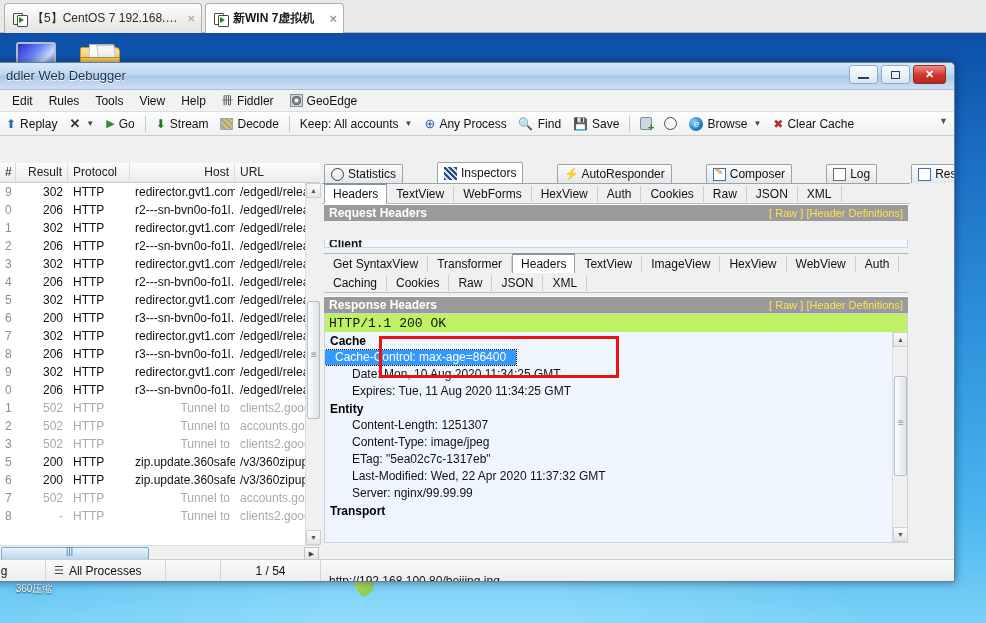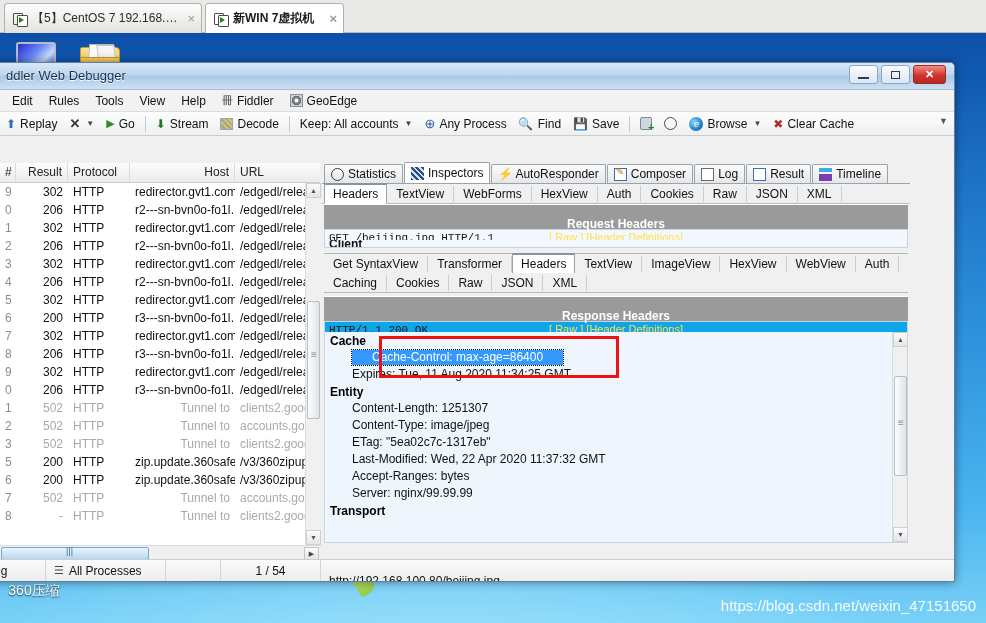--- a/index.html
+++ b/index.html
@@ -133,21 +133,21 @@
     background: linear-gradient(#8fd14a,#5aa321);
   }
   .z360-glyph .shortcut {
     position: absolute; left: 0; top: 0; width: 17px; height: 17px;
     background: linear-gradient(#e8f4ff,#bcd9f2); border: 1px solid #7ea7cc;
   }
   .z360-glyph .shortcut:after {
     content: "↗"; position: absolute; left: 2px; top: -3px;
     font-size: 13px; color: #1e3a6a;
   }
-  #icon-360 .lbl { font-size: 14px; background: rgba(0,0,0,0); }
+  #icon-360 .lbl { font-size: 10px; background: rgba(0,0,0,0); }
 
   
   #watermark {
     position: absolute; right: 10px; top: 564px;
     color: #ffffff; font-size: 15px; opacity: .93;
     font-family: "Liberation Sans", sans-serif;
   }
 
   
   #fiddler {
@@ -312,20 +312,21 @@
 
   
   #insp-pane {
     position: absolute; left: 366px; top: 0; right: 44px; bottom: 36px;
     background: #f0f0f0;
   }
   #main-tabs {
     height: 21px; display: flex; align-items: flex-end;
     background: #f0f0f0; border-bottom: 1px solid #9aa3ab;
     padding-left: 2px;
+    gap: 33px;
   }
   .mtab {
     height: 19px; display: flex; align-items: center; gap: 4px;
     padding: 0 6px; font-size: 12px; color: #111;
     border: 1px solid #9aa3ab; border-bottom: none;
     background: linear-gradient(#fbfbfb,#e4e7ea);
     margin-right: 1px; border-radius: 2px 2px 0 0;
   }
   .mtab.sel { height: 21px; background: #ffffff; font-weight: normal; }
   .mi { width: 13px; height: 13px; flex: 0 0 13px; }
@@ -347,24 +348,23 @@
     font-size: 12px; color: #111; padding: 1px 9px;
     border-right: 1px solid #c9ced3;
   }
   .stab.sel {
     background: #fff; border: 1px solid #9aa3ab; border-top: 2px solid #8a939b;
     border-bottom: 1px solid #fff; padding: 2px 8px;
   }
 
   .hdr-bar {
     height: 17px; background: #9a9a9a; color: #fff;
-    font-size: 12px; font-weight: bold; padding: 12px 5px;
+    font-size: 12px; font-weight: bold; padding: 4px 5px;
     display: flex; align-items: center; justify-content: space-between;
     border-top: 1px solid #fff;
-    flex-direction: column;
   }
   .hdr-bar .links { font-weight: normal; color: #ffe14d; font-size: 11px; }
   .hdr-bar .links span { }
 
   .req-line {
     background: #f3f8ff; border: 1px solid #c6d4e3;
     font-family: "Liberation Mono", monospace; font-size: 11px;
     color: #111; padding: 2px 4px; height: 17px; overflow: hidden;
   }
   #req-section { position: absolute; left: 2px; right: 2px; top: 41px; height: 44px; }
@@ -380,34 +380,34 @@
     height: 20px; display: flex; align-items: center;
     background: #f0f0f0;
   }
   #resp-tabs1 { top: 90px; border-top: 1px solid #aeb5bb; }
   #resp-tabs2 { top: 110px; border-bottom: 1px solid #b5bcc2; }
 
   #resp-section {
     position: absolute; left: 2px; right: 2px; top: 133px; bottom: 2px;
   }
   #resp-status {
-    background: #0ea5e9; border: 1px solid #c6d4e3;
-    font-family: "Liberation Mono", monospace; font-size: 11px;
+    background: #bef264; border: 1px solid #c6d4e3;
+    font-family: "Liberation Mono", monospace; font-size: 13px;
     color: #111; padding: 2px 4px; height: 26px;
   }
   #resp-list {
     position: absolute; left: 0; right: 0; top: 36px; bottom: 0;
     background: #eef5fd; border: 1px solid #c6d4e3; border-top: none;
     overflow: hidden;
   }
   .grp { font-weight: bold; font-size: 12px; color: #000; padding: 1px 0 0 5px; line-height: 16px; }
   .kv  { font-size: 12px; color: #111; padding: 0 0 0 27px; line-height: 17px; }
   .kv.sel {
     display: inline-block; background: #3399ff; color: #fff;
-    outline: 1px dotted #000; padding: 0 20px; margin-left: 27px;
+    outline: 1px dotted #000; padding: 0 10px; 
     line-height: 15px;
   }
   .kv-wrap { line-height: 17px; }
 
   #resp-vscroll {
     position: absolute; right: 0; top: 0; bottom: 0; width: 15px;
     background: #f0f0f0; border-left: 1px solid #d5dde5;
   }
   #resp-thumb {
     position: absolute; left: 1px; width: 13px; top: 44px; height: 100px;
@@ -488,21 +488,20 @@
 
   <div class="desk-icon" id="icon-360">
     <div class="z360-glyph">
       <div class="zbox"></div>
         <div class="zgreen"></div>
         <div class="shortcut"></div>
     </div>
     <div class="lbl">360压缩</div>
   </div>
 
-  <div id="watermark">https://blog.csdn.net/weixin_47151650</div>
 </div>
 
 <div id="fiddler">
 
   <div id="fd-titlebar">
     <div id="fd-title">ddler Web Debugger</div>
     <div class="wbtn" id="wb-min">
         <div class="wb-minline"></div>
       </div>
     <div class="wbtn" id="wb-max">
@@ -802,21 +801,20 @@
       </div>
 
       <div id="req-section">
         <div class="hdr-bar">
           <span>Request Headers</span>
           <span class="links">
             <span>[ Raw ]</span>
             <span>[Header Definitions]</span>
           </span>
         </div>
-        <div class="req-line">GET /beijing.jpg HTTP/1.1</div>
         <div id="req-clipped">Client</div>
       </div>
 
       <div id="resp-tabs1">
         <div class="stab">Get SyntaxView</div>
         <div class="stab">Transformer</div>
         <div class="stab sel">Headers</div>
         <div class="stab">TextView</div>
         <div class="stab">ImageView</div>
         <div class="stab">HexView</div>
@@ -838,29 +836,29 @@
           <span class="links">
             <span>[ Raw ]</span>
             <span>[Header Definitions]</span>
           </span>
         </div>
         <div id="resp-status">HTTP/1.1 200 OK</div>
 
         <div id="resp-list">
           <div class="grp">Cache</div>
           <div class="kv-wrap"><span class="kv sel">Cache-Control: max-age=86400</span></div>
+          <div class="kv">Date: Mon, 10 Aug 2020 11:34:25 GMT</div>
           <div class="kv">Expires: Tue, 11 Aug 2020 11:34:25 GMT</div>
 
           <div class="grp">Entity</div>
           <div class="kv">Content-Length: 1251307</div>
           <div class="kv">Content-Type: image/jpeg</div>
           <div class="kv">ETag: "5ea02c7c-1317eb"</div>
           <div class="kv">Last-Modified: Wed, 22 Apr 2020 11:37:32 GMT</div>
 
-          <div class="kv">Accept-Ranges: bytes</div>
           <div class="kv">Server: nginx/99.99.99</div>
 
           <div class="grp">Transport</div>
 
           <div id="resp-vscroll">
             <div class="sb-arrow up">▲</div>
             <div id="resp-thumb"></div>
             <div class="sb-arrow down">▼</div>
           </div>
         </div>

